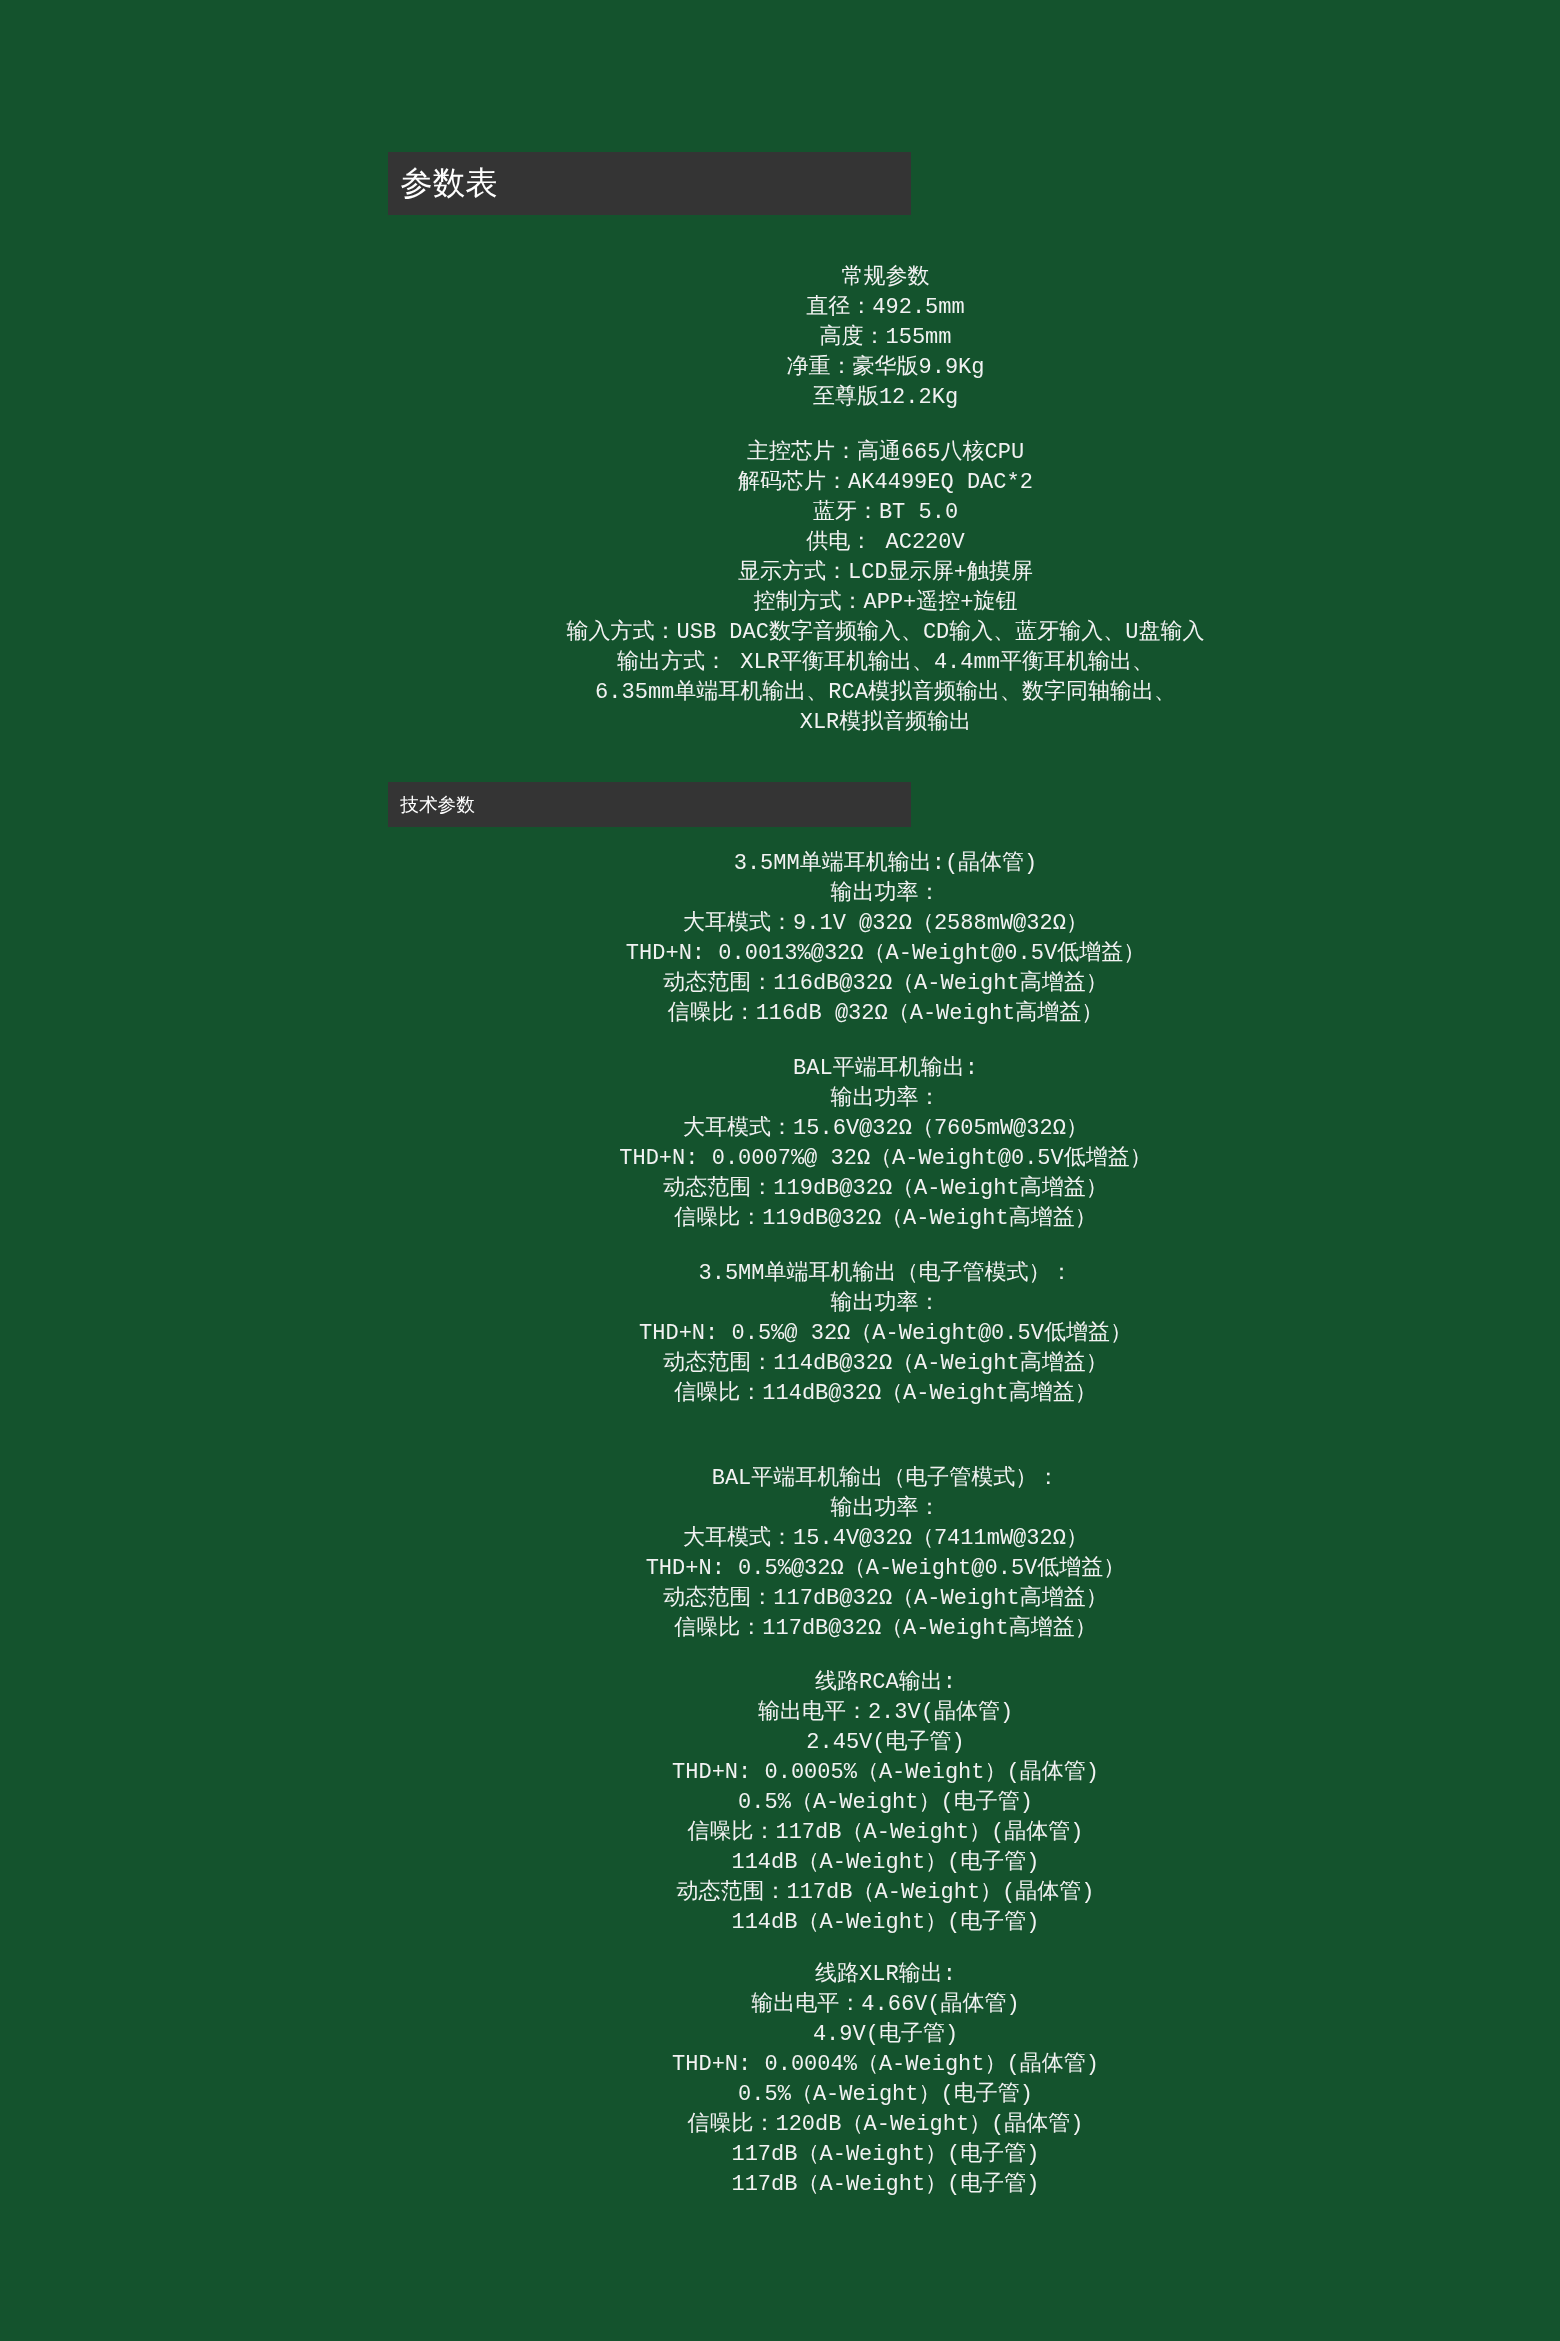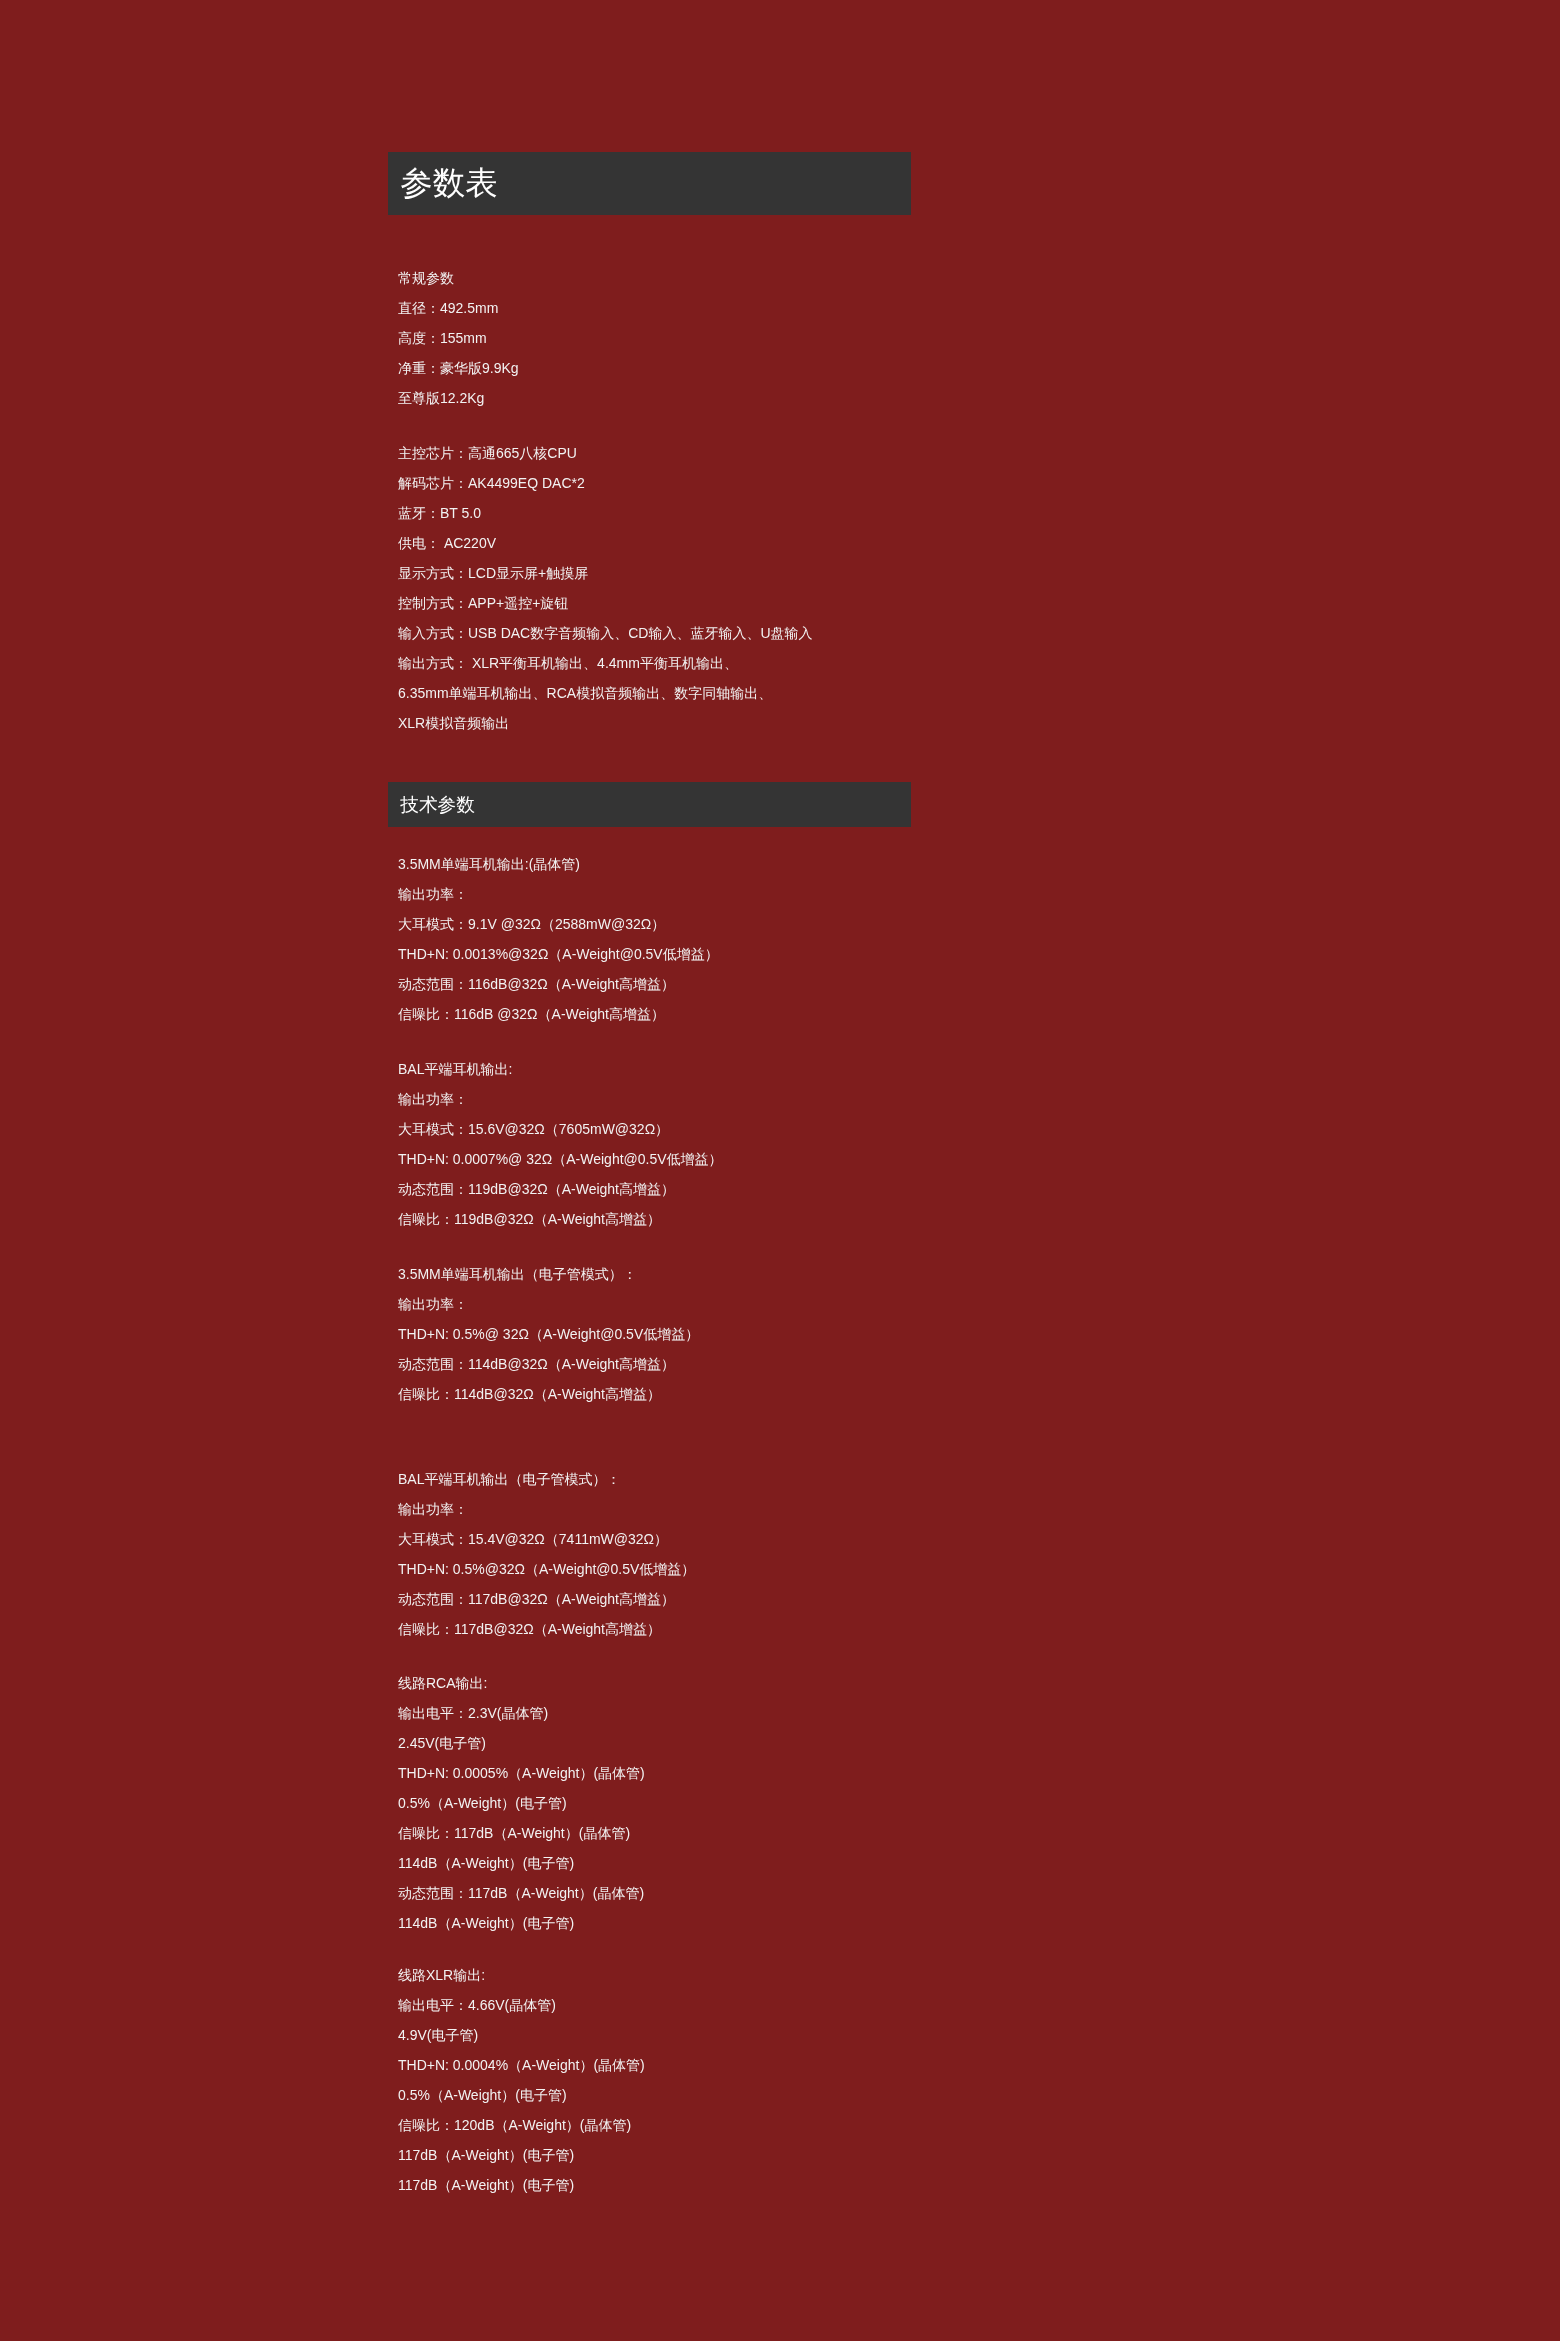--- a/index.html
+++ b/index.html
@@ -1,45 +1,47 @@
 <!DOCTYPE html>
 <html style="font-size:13px"><head>
 <meta charset="utf-8">
 <style>
   html, body { margin: 0; padding: 0; background: #000000; }
   .page {
     position: relative;
     width: 1560px;
     height: 2342px;
-    background: #7f1d1d;
+    background: #14532d;
     font-family: "Liberation Sans", "DejaVu Sans", sans-serif;
     color: #f2f2f2;
     overflow: hidden;
+    text-align: center;
   }
   .bar {
     position: absolute;
     left: 388px;
     width: 523px;
     background: #343434;
     color: #ffffff;
     display: flex;
     align-items: center;
     box-sizing: border-box;
     padding-left: 12.2px;
   }
   .title-bar   { top: 152px; height: 63px; font-size: 32.5px; }
   .section-bar { top: 782px; height: 45px; font-size: 18.7px; font-family: Liberation Serif, serif; }
   .spec-block {
     position: absolute;
     left: 398px;
     width: 975px;
-    font-size: 14px;
+    font-size: 22px;
     line-height: 30px;
     font-weight: 400;
     color: #f2f2f2;
+    font-family: Liberation Mono, monospace;
   }
   .spec-block .line { white-space: pre; }
 </style>
 </head>
 <body>
 
 <div class="page">
 
   <div class="bar title-bar">
     <span>参数表</span>

